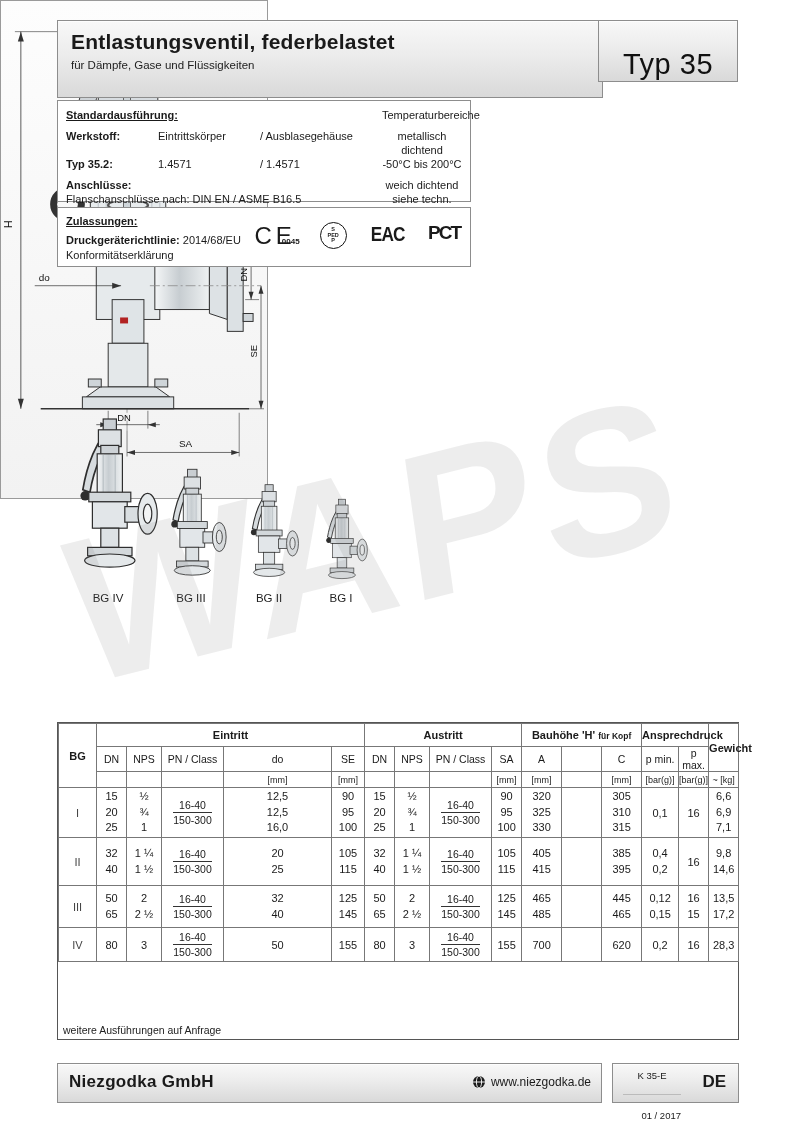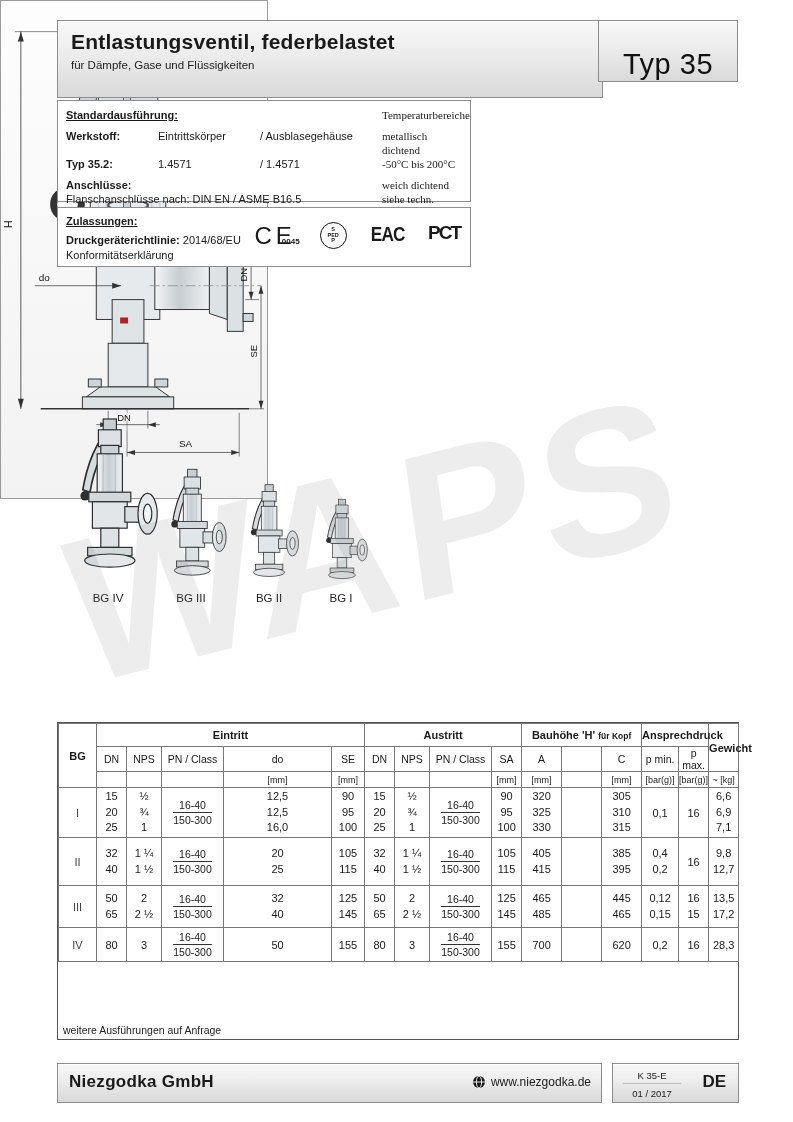--- a/index.html
+++ b/index.html
@@ -13,21 +13,21 @@
   .title-box{left:57px;top:20px;width:528px;height:60px;padding:8px;}
   .title{position:absolute;left:13px;top:9px;font-size:21px;font-weight:bold;letter-spacing:.2px;}
   .subtitle{position:absolute;left:13px;top:38px;font-size:11.5px;color:#222;}
   .type-box{left:598px;top:20px;width:138px;height:60px;display:flex;align-items:flex-end;justify-content:center;}
   .type-box span{font-size:29px;letter-spacing:.5px;color:#111;}
 
   
   .spec-box{left:57px;top:100px;width:412px;height:100px;font-size:11px;}
   .spec-grid{position:absolute;left:8px;top:7px;right:8px;}
   .srow{display:grid;grid-template-columns:92px 102px 122px 1fr;line-height:14px;}
-  .srow .r{text-align:left;font-family:Liberation Serif, serif;}
+  .srow .r{text-align:center;}
   .b{font-weight:bold;}
   .u{text-decoration:underline;} .mt7{margin-top:7px;}
 
   
   .appr-box{left:57px;top:207px;width:412px;height:58px;font-size:11px;}
   .appr-text{position:absolute;left:8px;top:6px;line-height:15px;}
   .logos{position:absolute;right:10px;top:14px;display:flex;align-items:flex-start;gap:20px;}
   .ce{font-size:24px;letter-spacing:4px;font-weight:500;}
   .ce-num{font-size:8px;font-weight:bold;align-self:flex-end;margin:0 0 4px -14px;}
   .ped{width:25px;height:25px;border:1.6px solid #111;border-radius:50%;display:flex;flex-direction:column;
@@ -64,21 +64,21 @@
   .frac .fb{display:block;border-top:1px solid #333;padding-top:1px;}
   .bgcol{color:#444;}
   .footnote{position:absolute;left:5px;bottom:3px;font-size:10.5px;color:#222;}
 
   
   .foot-left{left:57px;top:1063px;width:543px;height:38px;}
   .company{position:absolute;left:11px;top:8px;font-size:17px;font-weight:bold;letter-spacing:.3px;}
   .site{position:absolute;right:10px;top:11px;font-size:12px;display:flex;align-items:center;gap:5px;}
   .foot-right{left:612px;top:1063px;width:125px;height:38px;}
   .doc-meta{position:absolute;left:10px;top:5px;font-size:9.5px;line-height:13px;text-align:center;width:58px;}
-  .doc-meta .dv{border-top:1px solid #bbb;margin-top:1px;padding-top:3px;}
+  .doc-meta .dv{border-top:1px solid #bbb;margin-top:12px;padding-top:14px;text-align:right;}
   .lang{position:absolute;right:12px;top:8px;font-size:17px;font-weight:bold;}
 
   svg text{font-family:"Liberation Sans",sans-serif;}
 </style>
 </head>
 <body>
 
 <div class="page">
 
   <svg width="0" height="0" style="position:absolute" aria-hidden="true">
@@ -511,21 +511,21 @@
                 <div>0,4</div>
                 <div>0,2</div>
               </div>
             </td>
         <td>
               <div>16</div>
             </td>
         <td>
               <div class="st">
                 <div>9,8</div>
-                <div>12,7</div>
+                <div>14,6</div>
               </div>
             </td>
       </tr>
 
       <tr class="g3">
         <td class="bgcol">III</td>
         <td>
               <div class="st">
                 <div>50</div>
                 <div>65</div>

